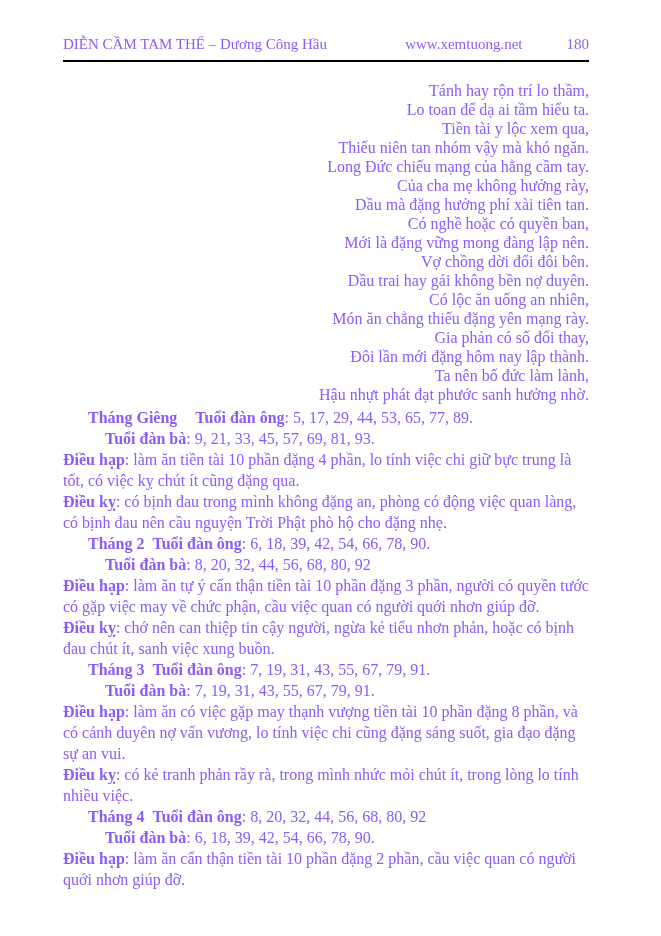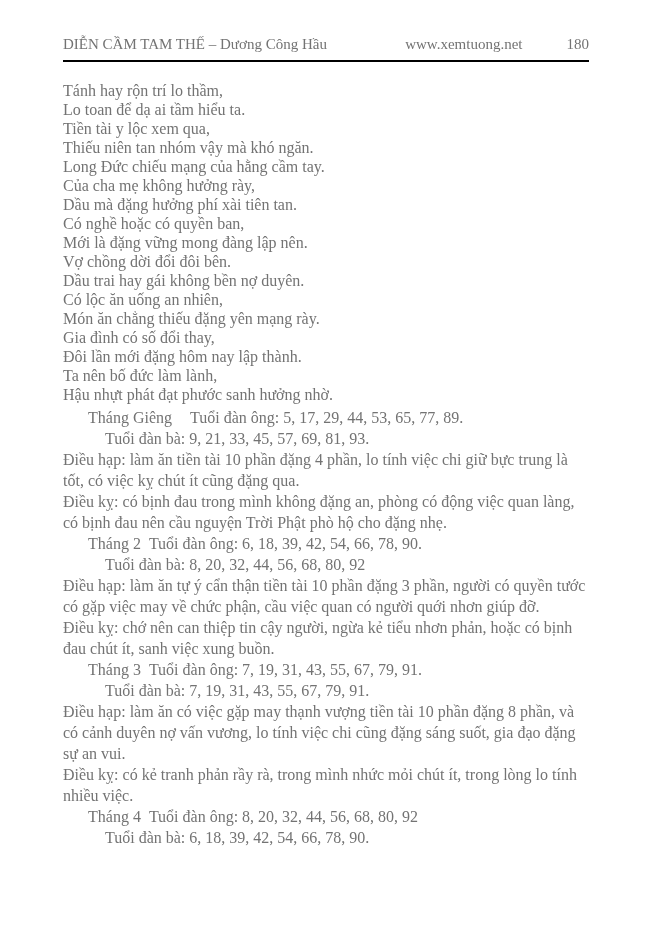--- a/index.html
+++ b/index.html
@@ -2,45 +2,45 @@
 <html><head>
 <meta charset="utf-8">
 <style>
   html, body { margin: 0; padding: 0; background: #ffffff; }
   .page {
     position: relative;
     width: 652px;
     height: 936px;
     box-sizing: border-box;
     background: #ffffff;
-    color: #737373;
+    color: #8b5cf6;
     font-family: "Liberation Serif", "DejaVu Serif", serif;
     padding: 36px 63px 12px 63px;
     overflow: hidden;
   }
   .page-header {
     display: flex;
     justify-content: space-between;
     align-items: baseline;
     font-size: 15px;
     padding-bottom: 7px;
     border-bottom: 2px solid #000000;
   }
   .header-right { display: flex; gap: 44px; }
   .poem {
-    text-align: left;
+    text-align: right;
     font-size: 16px;
     margin-top: 19px;
   }
   .poem-line { line-height: 19px; white-space: nowrap; }
   .months { margin-top: 3px; font-size: 16px; }
   .mline { margin: 0; line-height: 21px; }
   .heading-line { text-indent: 25px; }
   .women-line { text-indent: 42px; }
-  .b { font-weight: normal; }
+  .b { font-weight: bold; }
   .gap-wide { margin-right: 18px; }
   .gap-narrow { margin-right: 8px; text-align: right; }
 </style>
 </head>
 <body>
 
 <div class="page">
 
   <div class="page-header">
     <span>DIỄN CẦM TAM THẾ – Dương Công Hầu</span>
@@ -57,21 +57,21 @@
     <div class="poem-line">Thiếu niên tan nhóm vậy mà khó ngăn.</div>
     <div class="poem-line">Long Đức chiếu mạng của hằng cầm tay.</div>
     <div class="poem-line">Của cha mẹ không hưởng rày,</div>
     <div class="poem-line">Dầu mà đặng hưởng phí xài tiên tan.</div>
     <div class="poem-line">Có nghề hoặc có quyền ban,</div>
     <div class="poem-line">Mới là đặng vững mong đàng lập nên.</div>
     <div class="poem-line">Vợ chồng dời đổi đôi bên.</div>
     <div class="poem-line">Dầu trai hay gái không bền nợ duyên.</div>
     <div class="poem-line">Có lộc ăn uống an nhiên,</div>
     <div class="poem-line">Món ăn chẳng thiếu đặng yên mạng rày.</div>
-    <div class="poem-line">Gia đình có số đổi thay,</div>
+    <div class="poem-line">Gia phản có số đổi thay,</div>
     <div class="poem-line">Đôi lần mới đặng hôm nay lập thành.</div>
     <div class="poem-line">Ta nên bố đức làm lành,</div>
     <div class="poem-line">Hậu nhựt phát đạt phước sanh hưởng nhờ.</div>
   </div>
 
   <div class="months">
 
     <section>
       <p class="mline heading-line">
         <span class="b gap-wide">Tháng Giêng</span><span class="b">Tuổi đàn ông</span><span>: 5, 17, 29, 44, 53, 65, 77, 89.</span>
@@ -117,16 +117,19 @@
       </p>
     </section>
 
     <section>
       <p class="mline heading-line">
         <span class="b gap-narrow">Tháng 4</span><span class="b">Tuổi đàn ông</span><span>: 8, 20, 32, 44, 56, 68, 80, 92</span>
       </p>
       <p class="mline women-line">
         <span class="b">Tuổi đàn bà</span><span>: 6, 18, 39, 42, 54, 66, 78, 90.</span>
       </p>
+      <p class="mline">
+        <span class="b">Điều hạp</span><span>: làm ăn cẩn thận tiền tài 10 phần đặng 2 phần,  cầu việc quan có người quới nhơn giúp đỡ.</span>
+      </p>
     </section>
 
   </div>
 </div>
 
 </body></html>

